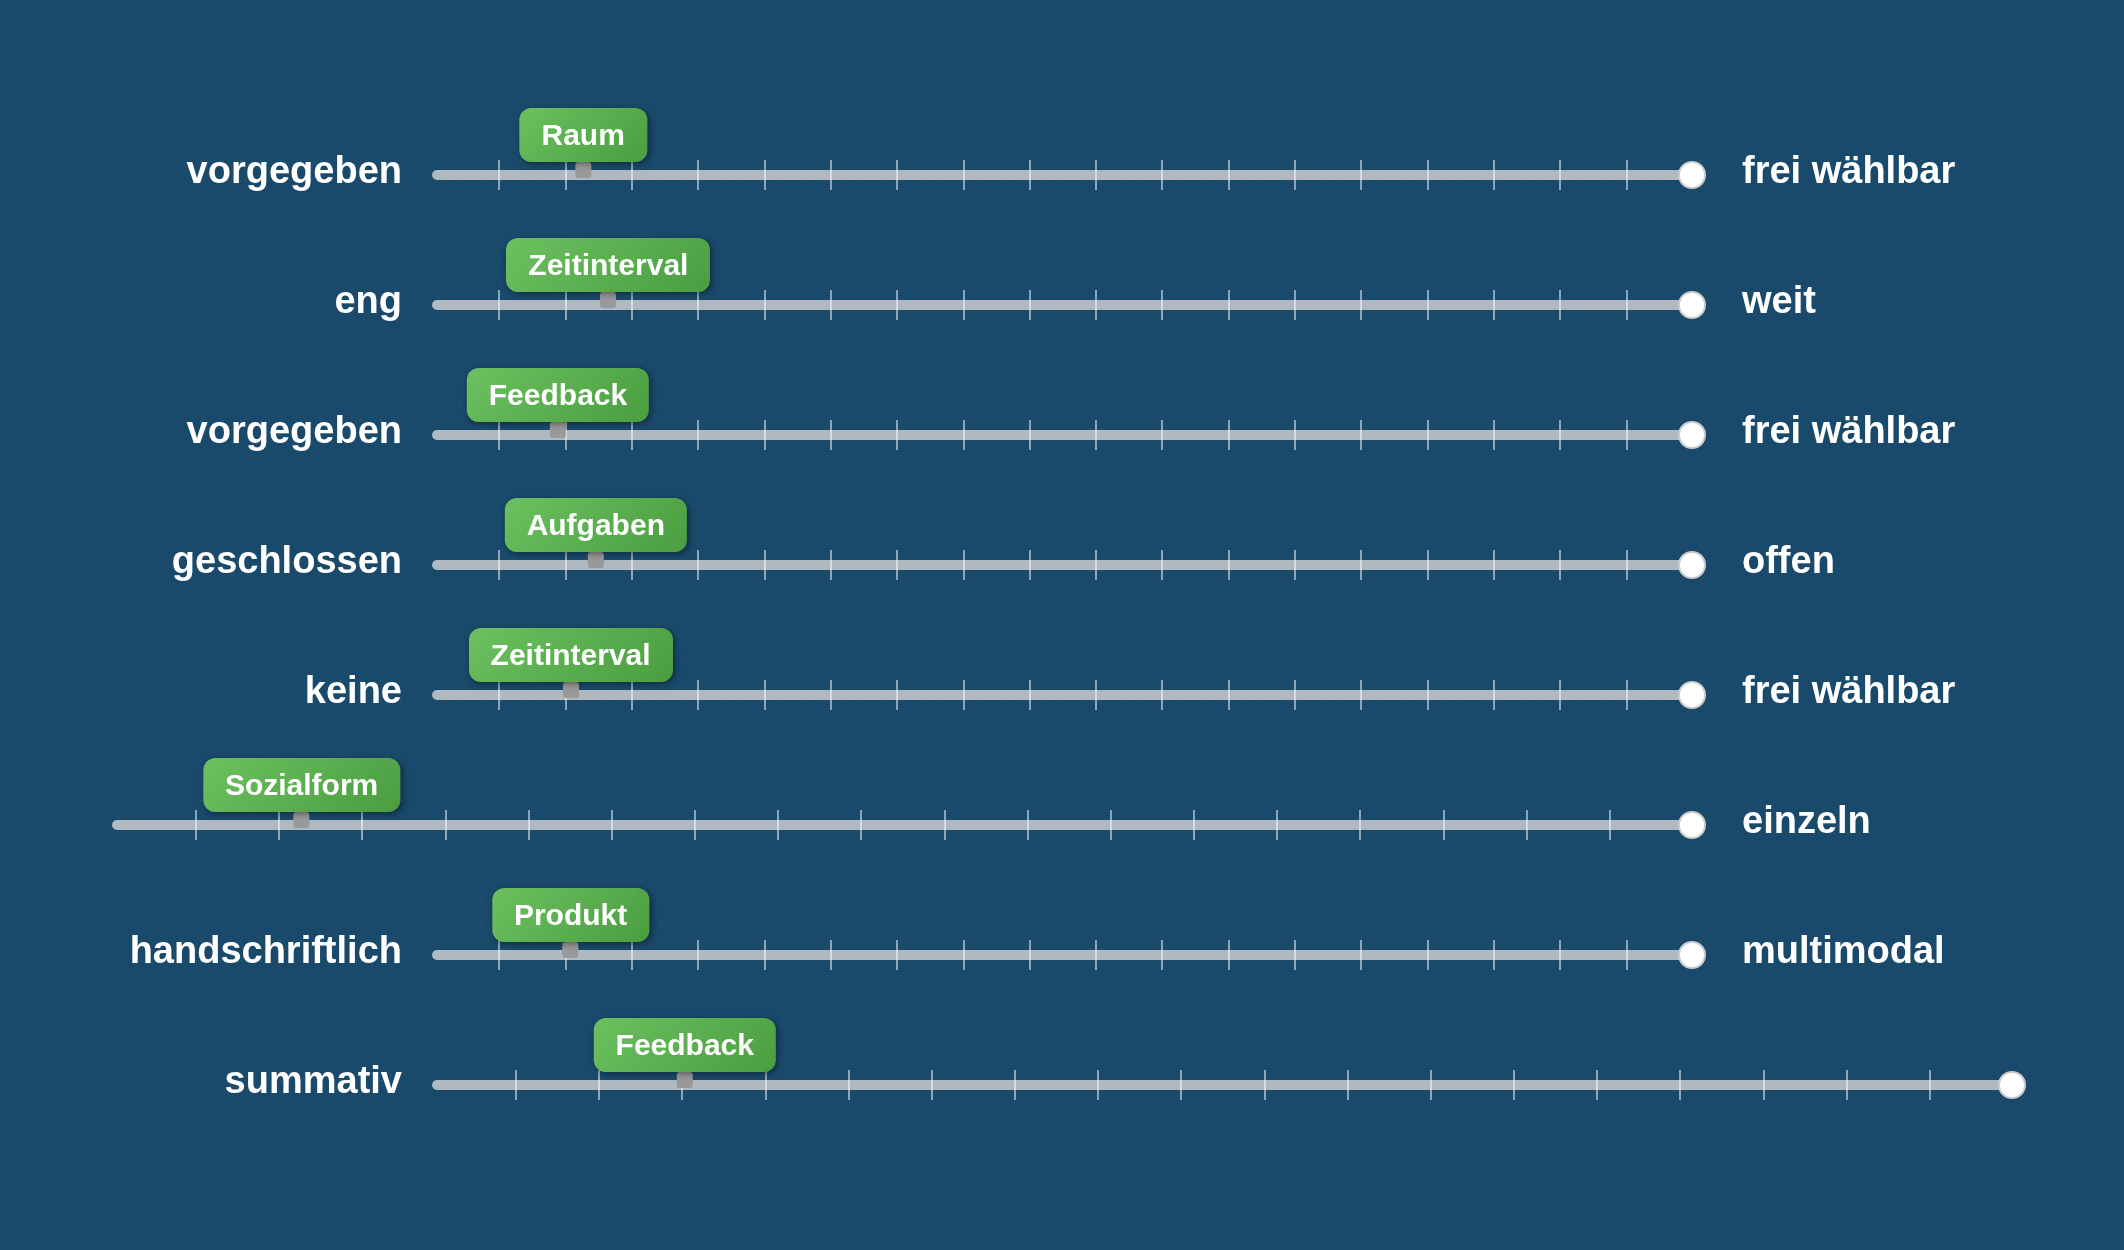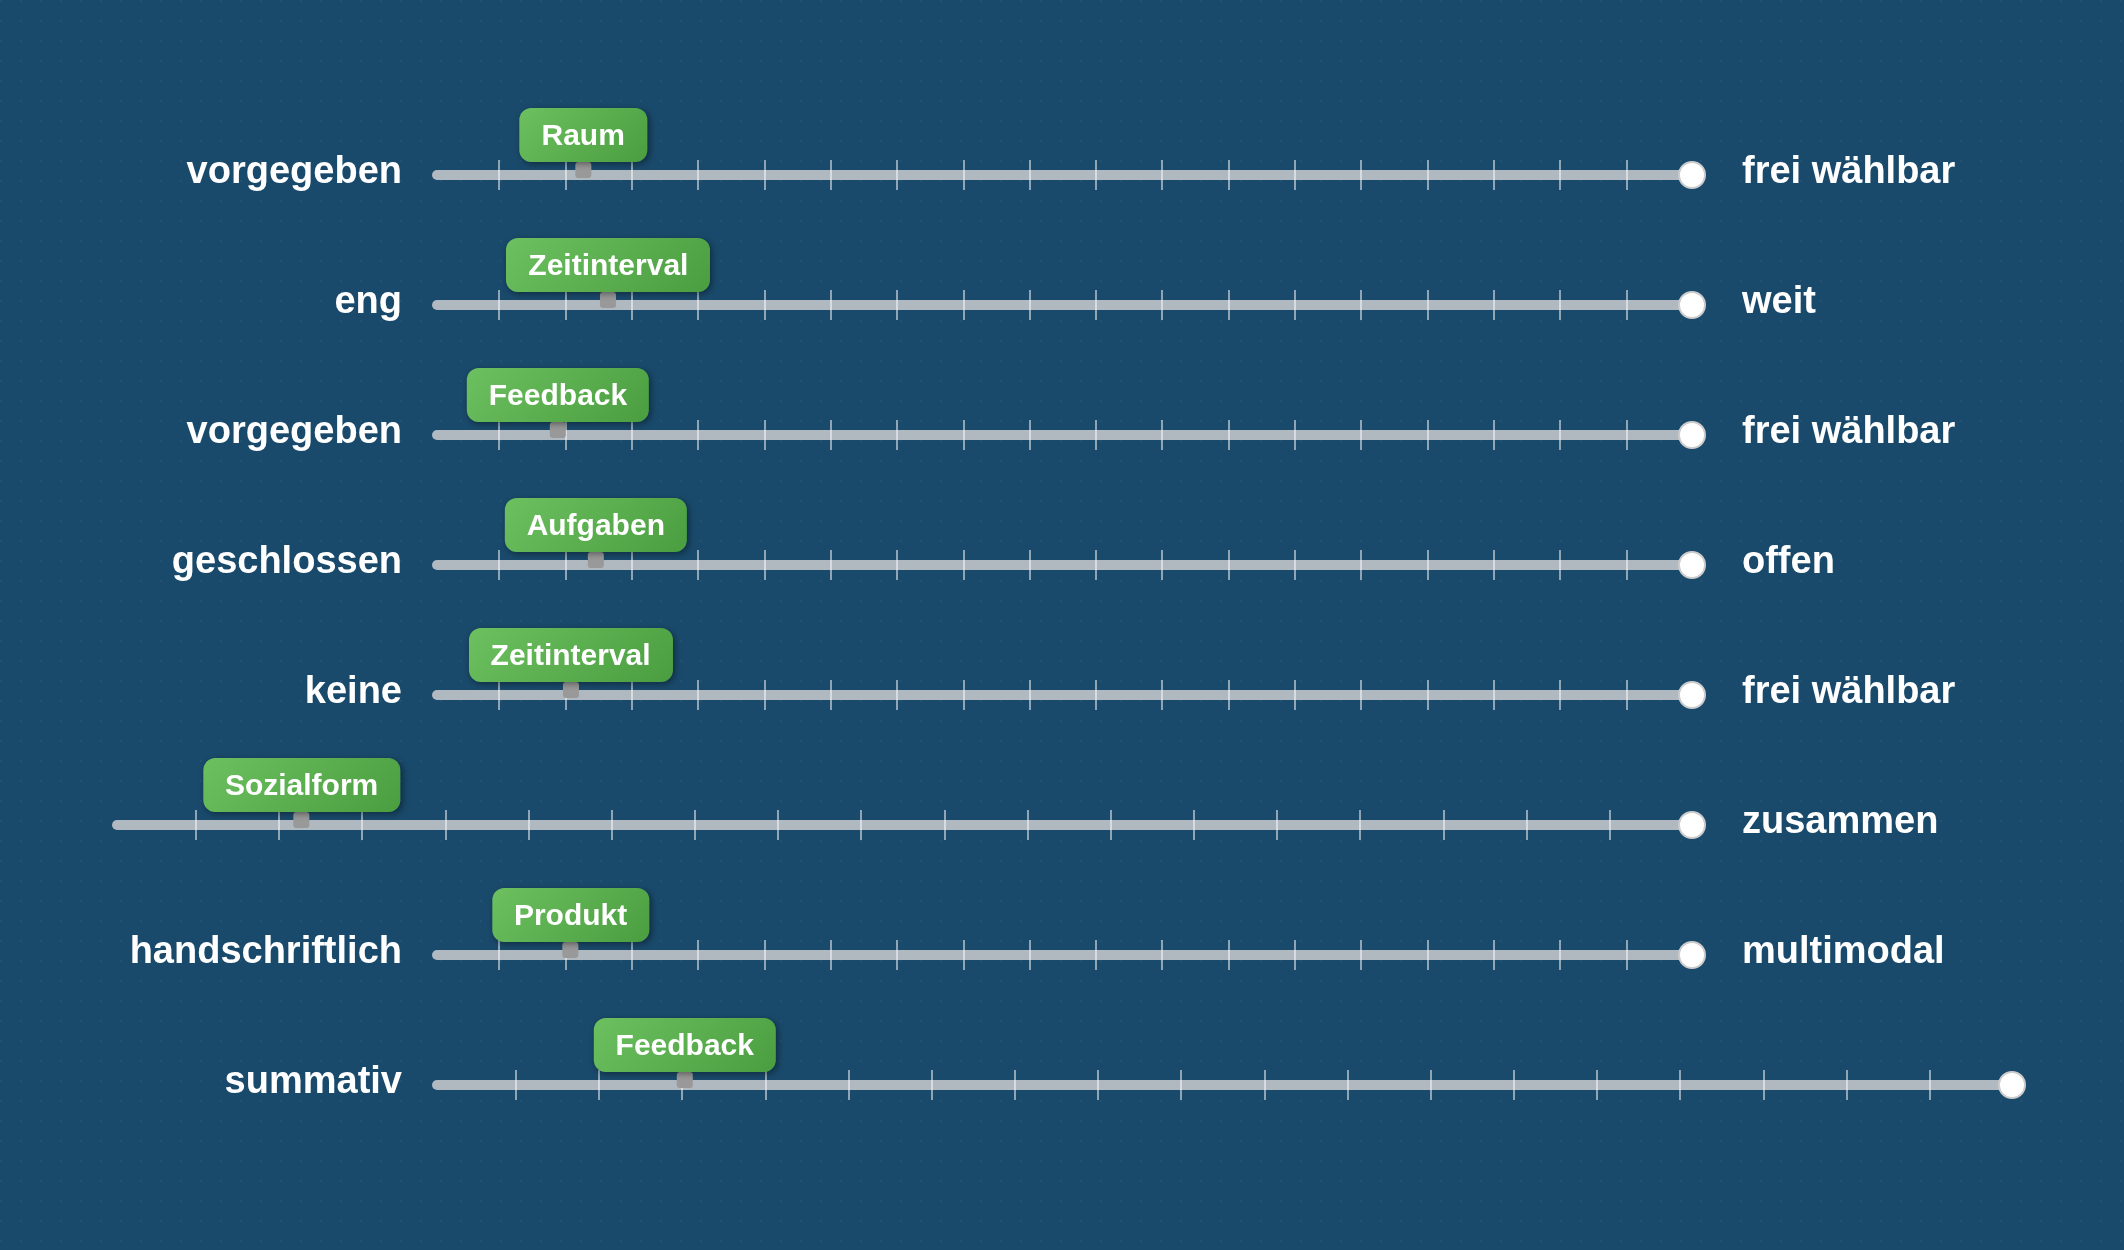--- a/index.html
+++ b/index.html
@@ -309,21 +309,21 @@
           <div class="tick" style="left: 78.9474%;"></div>
           <div class="tick" style="left: 84.2105%;"></div>
           <div class="tick" style="left: 89.4737%;"></div>
           <div class="tick" style="left: 94.7368%;"></div>
         </div>
         <div class="slider-thumb-wrapper" style="left: 12%;">
           <div class="slider-label">Sozialform</div>
           <div class="slider-handle"></div>
         </div>
       </div>
-      <div class="right-label">zusammen</div>
+      <div class="right-label">einzeln</div>
     </div>
     <div class="slider-row">
       <div class="left-label">handschriftlich</div>
       <div class="slider-container">
         <div class="slider-track">
           <div class="slider-end-circle"></div>
           <div class="tick" style="left: 5.26316%;"></div>
           <div class="tick" style="left: 10.5263%;"></div>
           <div class="tick" style="left: 15.7895%;"></div>
           <div class="tick" style="left: 21.0526%;"></div>

